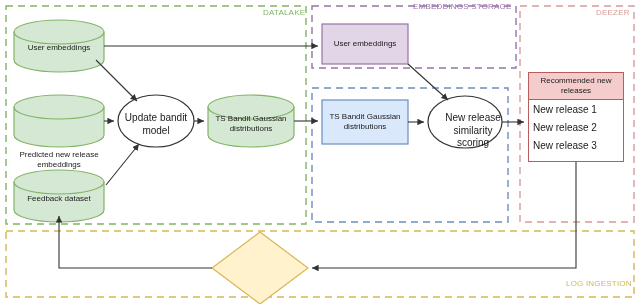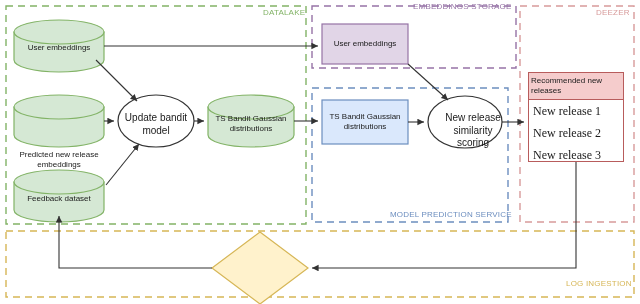--- a/index.html
+++ b/index.html
@@ -7,22 +7,22 @@
        font-family:"Liberation Sans","DejaVu Sans",sans-serif;}
   #stage{position:absolute;left:0;top:0;width:640px;height:218px;}
   svg{position:absolute;left:0;top:0;width:640px;height:304px;}
   .zone-label{position:absolute;font-size:8px;letter-spacing:.2px;white-space:nowrap;}
   .node{position:absolute;box-sizing:border-box;display:flex;align-items:center;
         justify-content:center;text-align:center;font-size:8px;color:#1a1a1a;line-height:1.25;}
   .cyl-label{position:absolute;width:100%;text-align:center;font-size:8px;color:#1a1a1a;line-height:1.25;}
   .ell-label{position:absolute;width:100%;text-align:center;font-size:10px;color:#1a1a1a;line-height:1.25;}
   .card{position:absolute;box-sizing:border-box;border:1px solid #b85c5c;background:#ffffff;}
   .card-head{box-sizing:border-box;background:#f5cccc;border-bottom:1px solid #b85c5c;
-             font-size:8px;color:#1a1a1a;text-align:left;line-height:1.25;padding:3px 2px;}
-  .card-row{box-sizing:border-box;font-size:12px;color:#1a1a1a;padding:4px 4px 3px 4px;font-family:Liberation Serif, serif;}
+             font-size:8px;color:#1a1a1a;text-align:center;line-height:1.25;padding:3px 2px;}
+  .card-row{box-sizing:border-box;font-size:10px;color:#1a1a1a;padding:4px 4px 3px 4px;}
   .diamond-label{position:absolute;width:100%;text-align:center;font-size:8px;color:#1a1a1a;line-height:1.3;}
 </style>
 </head>
 <body>
 
 <div id="stage">
 
   <svg viewBox="0 0 640 304">
     <defs>
       <marker id="arrow" markerWidth="7" markerHeight="7" refX="6" refY="3" orient="auto">
@@ -74,21 +74,20 @@
     <line x1="294" y1="121" x2="318" y2="121" stroke="#333333" stroke-width="1.1" marker-end="url(#arrow)"></line>
     <line x1="408" y1="64" x2="448" y2="100" stroke="#333333" stroke-width="1.1" marker-end="url(#arrow)"></line>
     <line x1="408" y1="122" x2="424" y2="122" stroke="#333333" stroke-width="1.1" marker-end="url(#arrow)"></line>
     <line x1="502" y1="122" x2="524" y2="122" stroke="#333333" stroke-width="1.1" marker-end="url(#arrow)"></line>
     <polyline points="576,162 576,268 312,268" fill="none" stroke="#333333" stroke-width="1.1" marker-end="url(#arrow)"></polyline>
     <polyline points="212,268 59,268 59,216" fill="none" stroke="#333333" stroke-width="1.1" marker-end="url(#arrow)"></polyline>
   </svg>
 
   <div class="zone-label" style="left:263px;top:8px;color:#82b366;">DATALAKE</div>
   <div class="zone-label" style="left:413px;top:2px;color:#9673a6;">EMBEDDINGS STORAGE</div>
-  <div class="zone-label" style="left:390px;top:210px;color:#6c8ebf;">MODEL PREDICTION SERVICE</div>
   <div class="zone-label" style="left:596px;top:8px;color:#d79b9b;">DEEZER</div>
   <div class="zone-label" style="left:566px;top:279px;color:#d6b656;">LOG INGESTION</div>
 
   <div class="cyl-label" style="left:14px;top:43px;width:90px;">User embeddings</div>
   <div class="cyl-label" style="left:12px;top:113px;width:94px;margin-top:37px;">Predicted new release embeddings</div>
   <div class="cyl-label" style="left:14px;top:194px;width:90px;">Feedback dataset</div>
   <div class="ell-label" style="left:124px;top:112px;width:64px;">Update bandit model</div>
   <div class="cyl-label" style="left:206px;top:114px;width:90px;">TS Bandit Gaussian distributions</div>
   <div class="node" style="left:322px;top:24px;width:86px;height:40px;">User embeddings</div>
   <div class="node" style="left:322px;top:100px;width:86px;height:44px;">TS Bandit Gaussian distributions</div>

